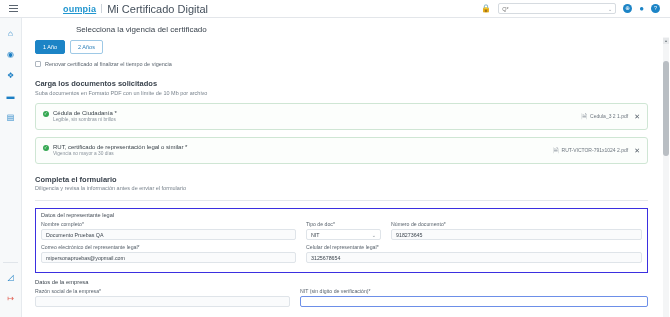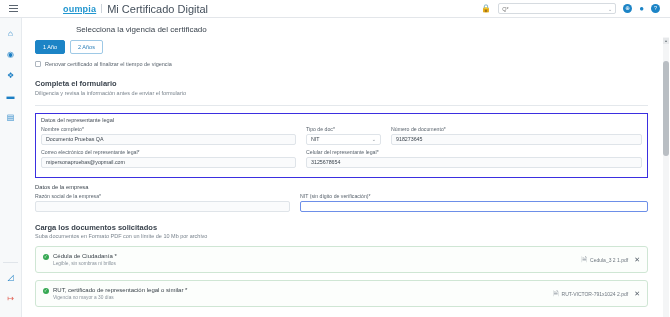--- a/index.html
+++ b/index.html
@@ -224,20 +224,59 @@
       <div class="btn-row">
         <div class="btn-pill active">1 Año</div>
         <div class="btn-pill idle">2 Años</div>
       </div>
       <div class="chk-row">
         <div class="chk-box"></div>
         <span class="chk-label">Renovar certificado al finalizar el tiempo de vigencia</span>
       </div>
 
       <div class="block-gap">
+        <div class="sec-head">Carga los documentos solicitados</div>
+        <div class="sec-sub">Suba documentos en Formato PDF con un límite de 10 Mb por archivo</div>
+
+        <div class="doc-card">
+          <div class="doc-left">
+            <span class="ok-dot">✓</span>
+            <div>
+              <div class="doc-name">Cédula de Ciudadanía *</div>
+              <div class="doc-hint">Legible, sin sombras ni brillos</div>
+            </div>
+          </div>
+          <div class="doc-right">
+            <div class="file-chip">
+              <span class="file-ico">🗎</span>
+              <span class="file-name">Cedula_3 2 1.pdf</span>
+            </div>
+            <span class="x-btn">✕</span>
+          </div>
+        </div>
+
+        <div class="doc-card">
+          <div class="doc-left">
+            <span class="ok-dot">✓</span>
+            <div>
+              <div class="doc-name">RUT, certificado de representación legal o similar *</div>
+              <div class="doc-hint">Vigencia no mayor a 30 días</div>
+            </div>
+          </div>
+          <div class="doc-right">
+            <div class="file-chip">
+              <span class="file-ico">🗎</span>
+              <span class="file-name">RUT-VICTOR-791x1024 2.pdf</span>
+            </div>
+            <span class="x-btn">✕</span>
+          </div>
+        </div>
+      </div>
+
+      <div class="block-gap">
         <div class="sec-head">Completa el formulario</div>
         <div class="sec-sub">Diligencia y revisa la información antes de enviar el formulario</div>
         <div class="form-divider"></div>
 
         <div class="highlight-box">
           <div class="grp-label">Datos del representante legal</div>
 
           <div class="f-row">
             <div class="f-col w-wide">
               <span class="f-lbl">Nombre completo*</span>
@@ -276,59 +315,20 @@
               <div class="f-input"></div>
             </div>
             <div class="f-col w-num">
               <span class="f-lbl">NIT (sin dígito de verificación)*</span>
               <div class="f-input blue"></div>
             </div>
           </div>
         </div>
       </div>
 
-      <div class="block-gap">
-        <div class="sec-head">Carga los documentos solicitados</div>
-        <div class="sec-sub">Suba documentos en Formato PDF con un límite de 10 Mb por archivo</div>
-
-        <div class="doc-card">
-          <div class="doc-left">
-            <span class="ok-dot">✓</span>
-            <div>
-              <div class="doc-name">Cédula de Ciudadanía *</div>
-              <div class="doc-hint">Legible, sin sombras ni brillos</div>
-            </div>
-          </div>
-          <div class="doc-right">
-            <div class="file-chip">
-              <span class="file-ico">🗎</span>
-              <span class="file-name">Cedula_3 2 1.pdf</span>
-            </div>
-            <span class="x-btn">✕</span>
-          </div>
-        </div>
-
-        <div class="doc-card">
-          <div class="doc-left">
-            <span class="ok-dot">✓</span>
-            <div>
-              <div class="doc-name">RUT, certificado de representación legal o similar *</div>
-              <div class="doc-hint">Vigencia no mayor a 30 días</div>
-            </div>
-          </div>
-          <div class="doc-right">
-            <div class="file-chip">
-              <span class="file-ico">🗎</span>
-              <span class="file-name">RUT-VICTOR-791x1024 2.pdf</span>
-            </div>
-            <span class="x-btn">✕</span>
-          </div>
-        </div>
-      </div>
-
       <div style="height:20px"></div>
     </div>
 
     <div class="scroll-track"></div>
     <div class="scroll-up">▴</div>
     <div class="scroll-thumb"></div>
   </div>
 </div>
 
 </body></html>

